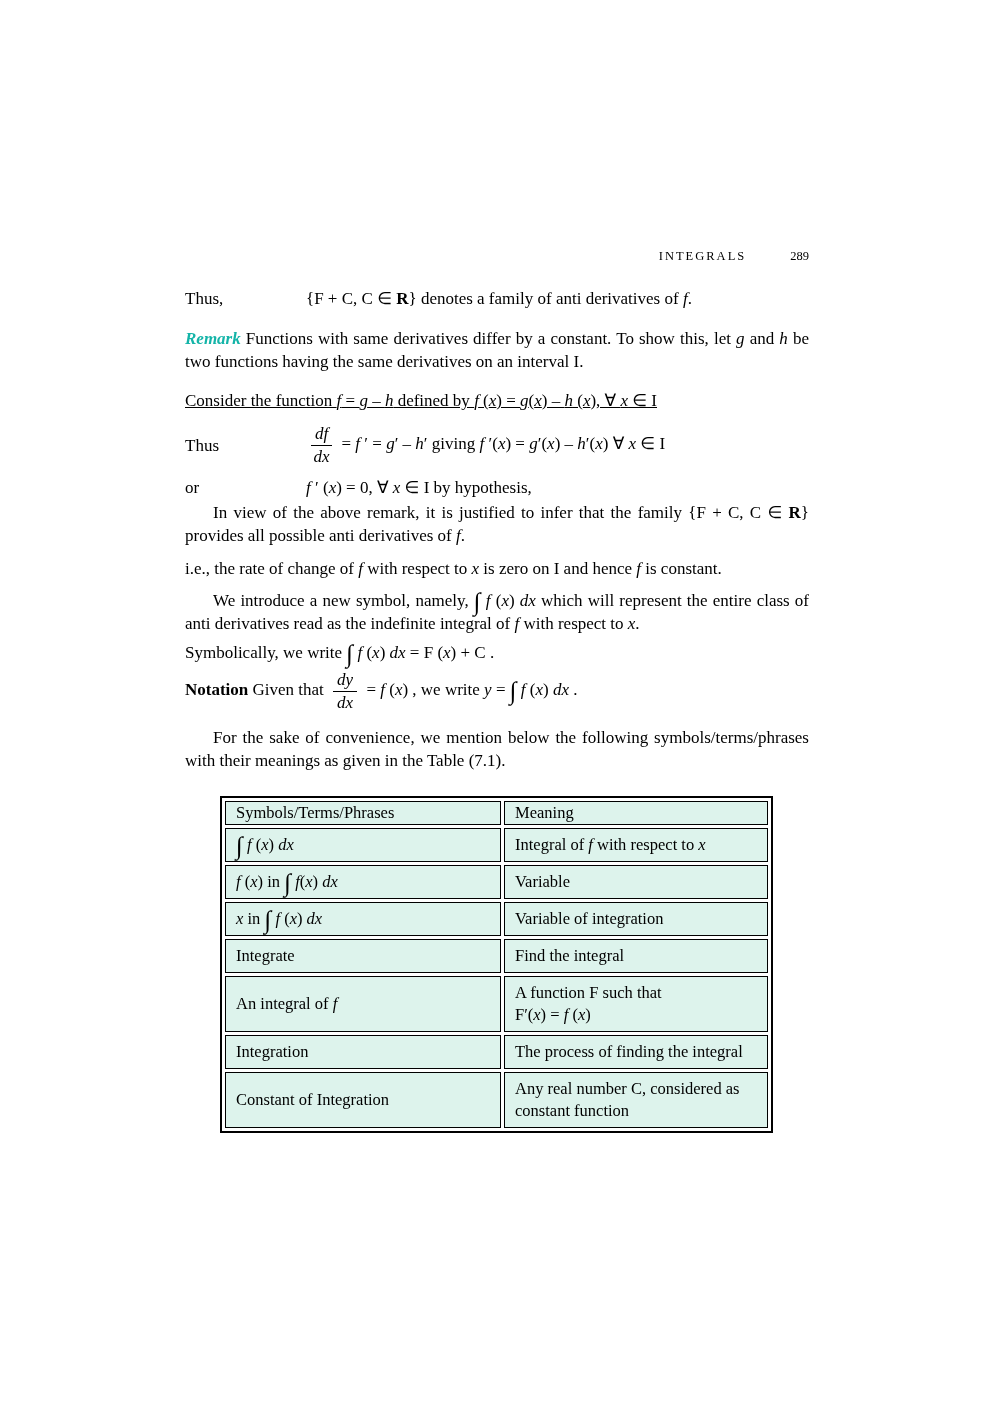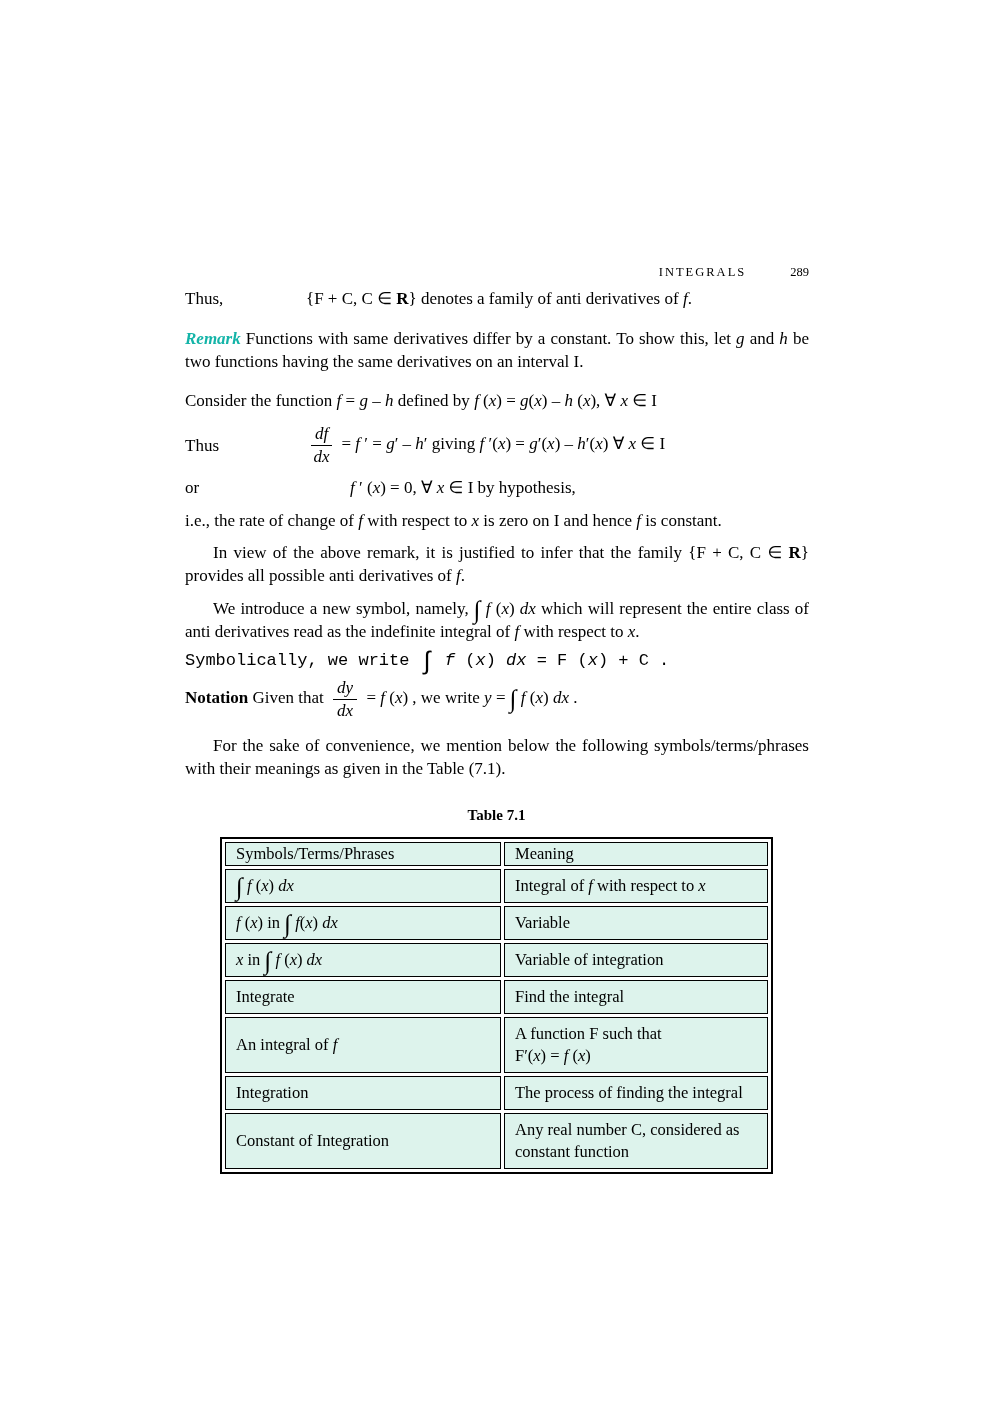--- a/index.html
+++ b/index.html
@@ -7,41 +7,40 @@
     position:relative;
     width:992px;height:1403px;
     background:#ffffff;color:#000;
     font-family:"Liberation Serif", serif;
     overflow:hidden;
   }
   .running-header{
     position:absolute;top:249px;left:185px;width:624px;
     display:flex;justify-content:flex-end;align-items:baseline;gap:44px;
     font-size:12.5px;
-    margin-top:16px;
   }
   .chapter{letter-spacing:2px;}
   .content{
     position:absolute;left:185px;top:287px;width:624px;
     font-size:17px;line-height:23px;
   }
   .para{margin:0 0 6px;text-align:justify;}
   .indent{text-indent:28px;}
   .row{display:flex;align-items:center;margin:0 0 6px;}
   .row .label{width:121px;flex:none;}
   .row .rich{flex:1;}
   .p-thus{margin-bottom:17px;}
   .p-remark{margin-bottom:4px;}
-  .p-consider{margin:16px 0 10px;}
+  .p-consider{margin:16px 0 10px;text-decoration:underline;}
   .eq-then{margin:12px 0 10px;}
-  .eq-or{margin:0 0 10px;gap:44px;}
+  .eq-or{margin:0 0 2px;}
   .p-ie{margin:0 0 9px;}
   .p-inview{margin:0 0 10px;}
   .p-introduce{margin:0 0 6px;}
-  .p-symbolically{margin:4px 0 2px;font-family:Liberation Mono, monospace;}
+  .p-symbolically{margin:4px 0 2px;}
   .p-notation{margin:6px 0 14px;display:block;}
   .p-forsake{margin:0 0 24px;}
   .st-i{font-style:italic;}
   .st-b{font-weight:bold;}
   .st-teal{color:var(--accent_teal,#14b4a8);font-weight:bold;font-style:italic;}
   .st-int{font-size:25px;line-height:0;vertical-align:-4px;}
   .frac{
     display:inline-block;vertical-align:middle;text-align:center;
     font-style:italic;margin:0 5px;line-height:1.15;
   }
@@ -89,33 +88,32 @@
     <div class="row eq-then">
       <span class="label">Thus</span>
       <span class="rich"><span class="frac"><span class="num">df</span><span class="den">dx</span></span><span> = </span><span class="st-i">f</span><span> ′ = </span><span class="st-i">g</span><span>′ – </span><span class="st-i">h</span><span>′ giving  </span><span class="st-i">f</span><span> ′(</span><span class="st-i">x</span><span>) = </span><span class="st-i">g</span><span>′(</span><span class="st-i">x</span><span>) – </span><span class="st-i">h</span><span>′(</span><span class="st-i">x</span><span>)  ∀ </span><span class="st-i">x</span><span> ∈  I</span></span>
     </div>
 
     <div class="row eq-or">
       <span class="label">or</span>
       <span class="rich"><span class="st-i">f</span><span> ′ (</span><span class="st-i">x</span><span>) = 0,  ∀ </span><span class="st-i">x</span><span> ∈ I by hypothesis,</span></span>
     </div>
 
+    <p class="para indent p-inview"><span>In view of the above remark, it is justified to infer that the family {F + C, C ∈ </span><span class="st-b">R</span><span>} provides all possible anti derivatives of </span><span class="st-i">f</span><span>.</span></p>
+
     <p class="para p-ie"><span>i.e., the rate of change of </span><span class="st-i">f</span><span> with respect to </span><span class="st-i">x</span><span> is zero on I and hence </span><span class="st-i">f</span><span> is constant.</span></p>
-
-    <p class="para indent p-inview"><span>In view of the above remark, it is justified to infer that the family {F + C, C ∈ </span><span class="st-b">R</span><span>} provides all possible anti derivatives of </span><span class="st-i">f</span><span>.</span></p>
 
     <p class="para indent p-introduce"><span>We introduce a new symbol, namely, </span><span class="st-int">∫</span><span class="st-i"> f</span><span> (</span><span class="st-i">x</span><span>) </span><span class="st-i">dx</span><span>  which will represent the entire class of anti derivatives read as the indefinite integral of </span><span class="st-i">f</span><span> with respect to </span><span class="st-i">x</span><span>.</span></p>
 
     <p class="para p-symbolically"><span>Symbolically, we write </span><span class="st-int">∫</span><span class="st-i"> f</span><span> (</span><span class="st-i">x</span><span>) </span><span class="st-i">dx</span><span> = F (</span><span class="st-i">x</span><span>) + C .</span></p>
 
     <p class="para p-notation"><span class="st-b">Notation</span><span> Given that  </span><span class="frac"><span class="num">dy</span><span class="den">dx</span></span><span> = </span><span class="st-i">f</span><span> (</span><span class="st-i">x</span><span>) , we write </span><span class="st-i">y</span><span> = </span><span class="st-int">∫</span><span class="st-i"> f</span><span> (</span><span class="st-i">x</span><span>) </span><span class="st-i">dx</span><span> .</span></p>
 
     <p class="para indent p-forsake"><span>For the sake of convenience, we mention below the following symbols/terms/phrases with their meanings as given in the Table (7.1).</span></p>
 
-    <div class="tbl-title">Table 7.1</div>
 
     <table class="tbl">
       <colgroup>
         <col style="width:276px">
         <col>
       </colgroup>
       <thead>
         <tr>
           <th>Symbols/Terms/Phrases</th>
           <th>Meaning</th>

